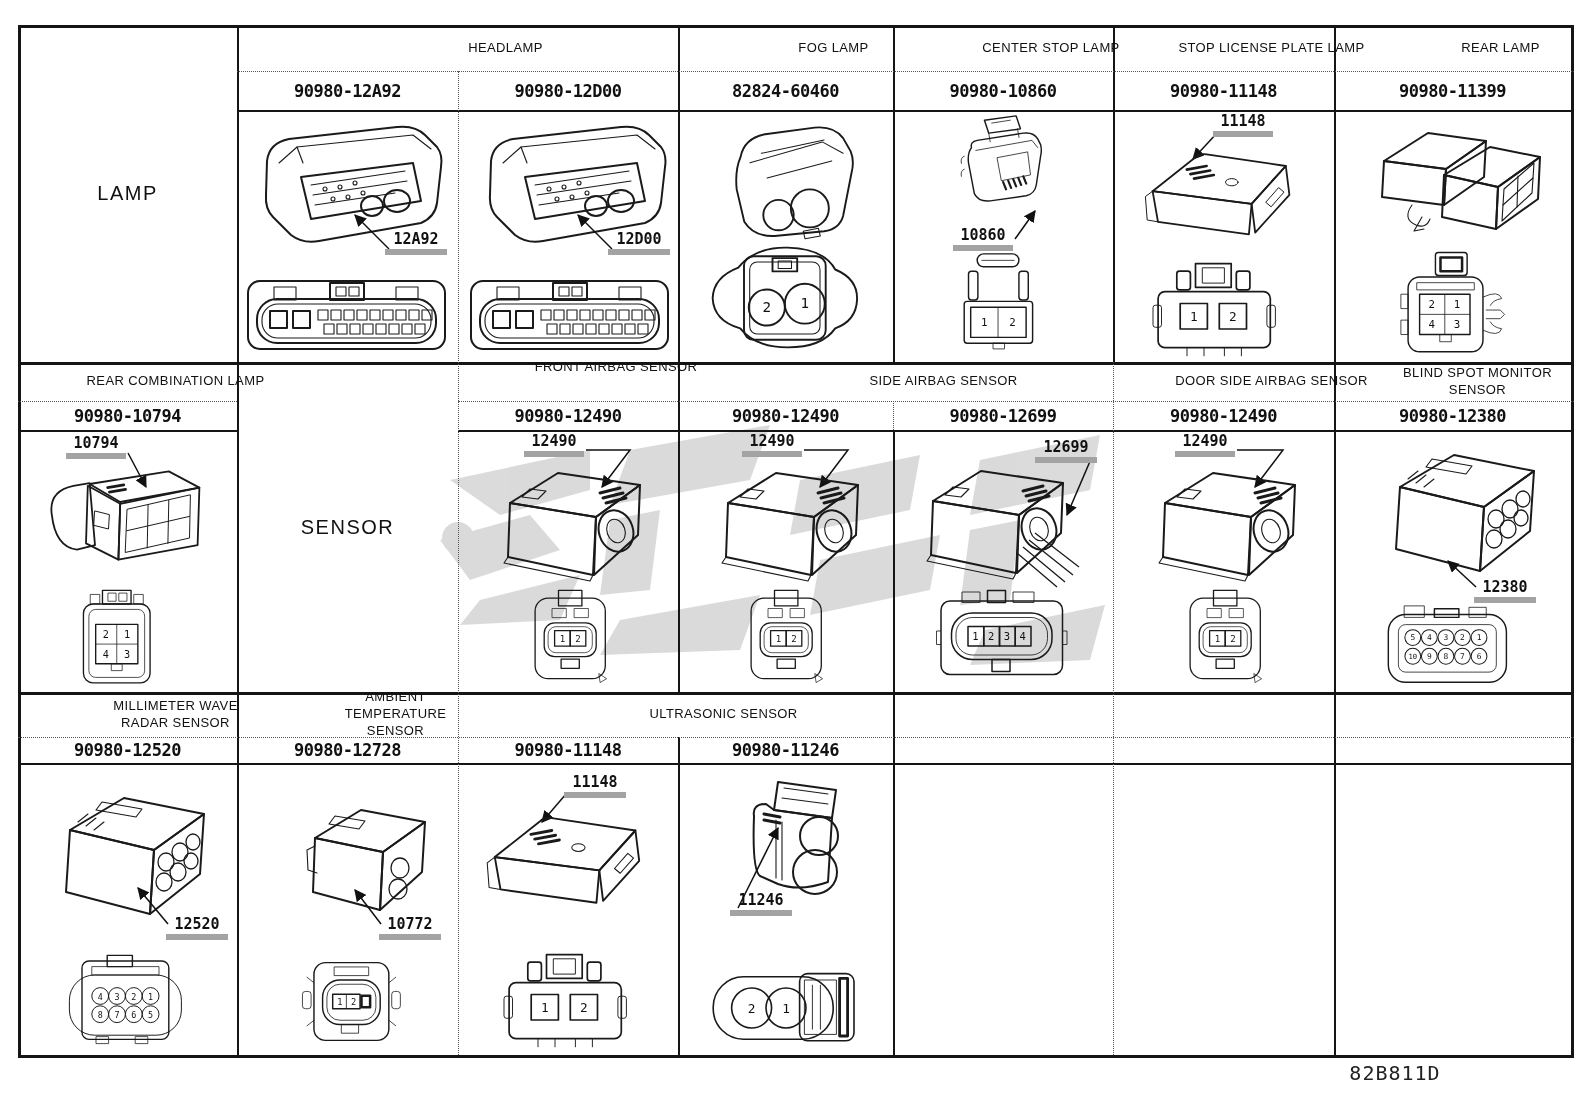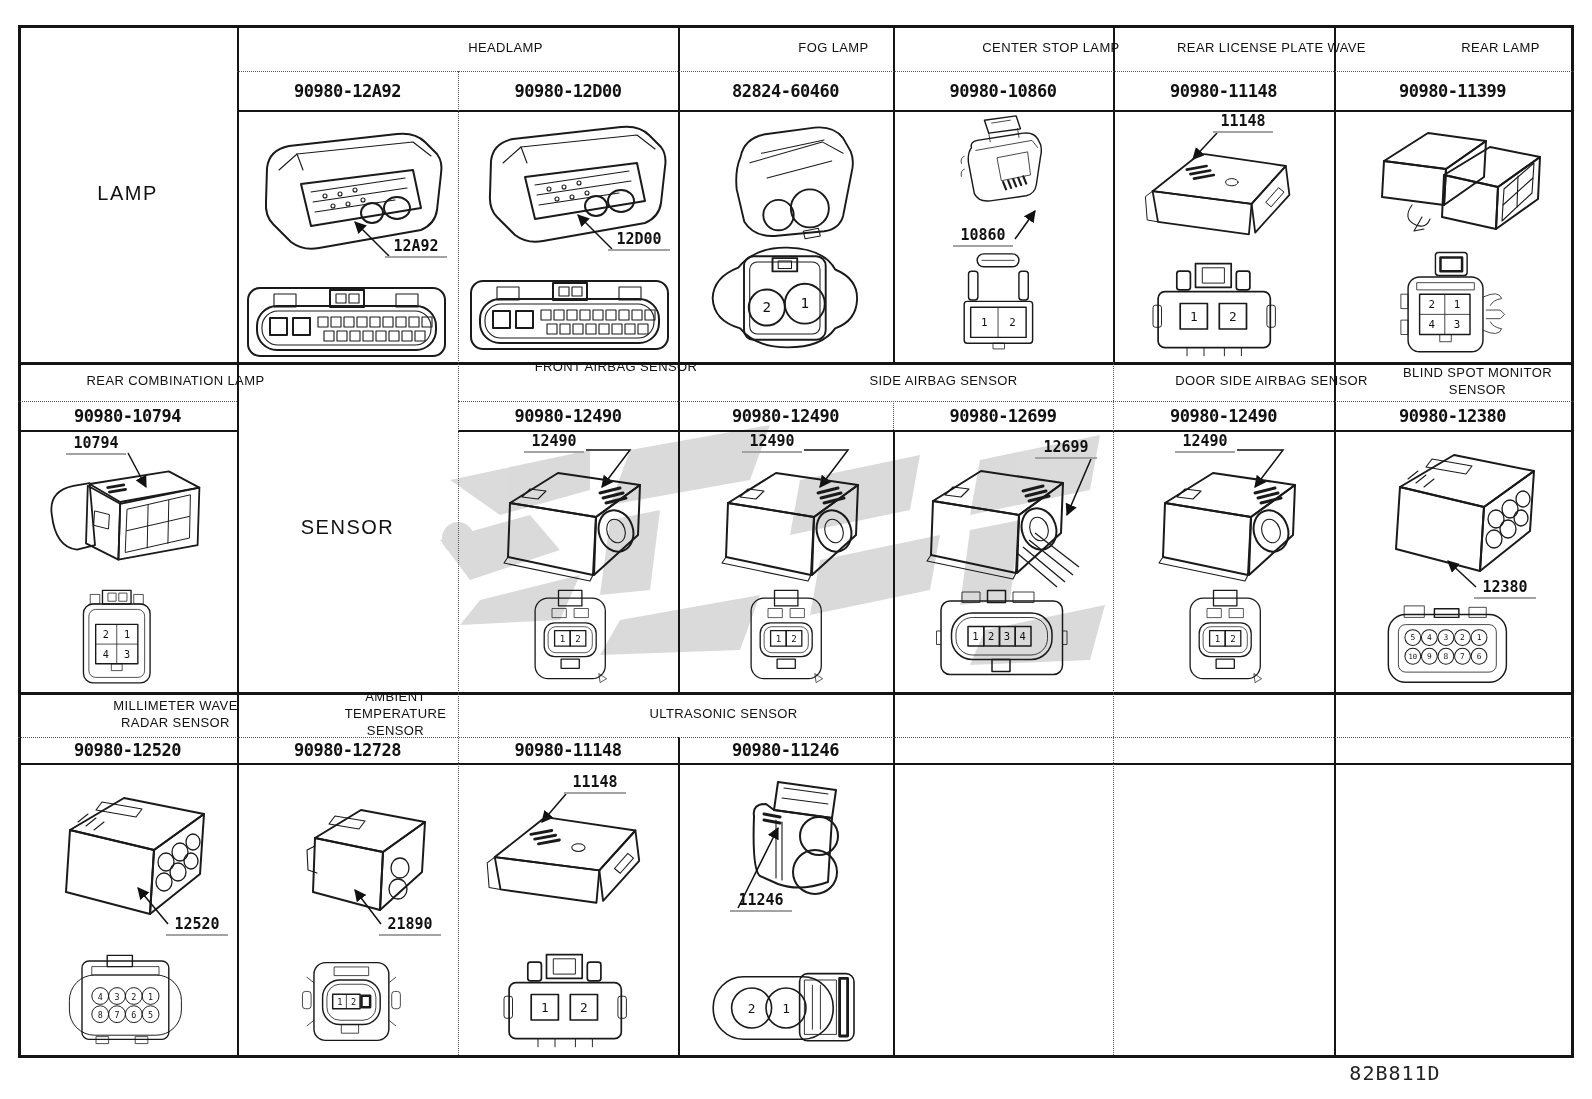--- a/index.html
+++ b/index.html
@@ -11,21 +11,21 @@
   .vd{position:absolute;width:0;border-left:1px dotted #555;}
   
   .cell{position:absolute;display:flex;align-items:center;justify-content:center;
         text-align:center;color:#111;}
   .hdr{font:13px/1.3 "Liberation Sans",sans-serif;letter-spacing:.4px;margin-left:48px;}
   .pn{font:700 17px "DejaVu Sans Mono",monospace;letter-spacing:-.5px;}
   .rowlabel{font:20px "Liberation Sans",sans-serif;letter-spacing:1.5px;border-radius:18px;}
   .body{position:absolute;}
   .body svg.art{position:absolute;left:0;top:0;width:100%;height:100%;}
   .callout{position:absolute;font:600 15px "DejaVu Sans Mono",monospace;color:#111;
-           border-bottom:2px solid #a3a3a3;text-align:center;line-height:17px;height:18px;}
+           border-bottom:6px solid #a3a3a3;text-align:center;line-height:17px;height:18px;}
   .ar{fill:none;stroke:#111;stroke-width:1.5;}
   .wire{fill:none;stroke:#1a1a1a;stroke-width:1.3;}
   #footer-code{position:absolute;left:1240px;top:1061px;width:310px;text-align:center;
                font:20px "DejaVu Sans Mono",monospace;letter-spacing:1px;color:#222;}
   #wm{position:absolute;left:440px;top:420px;width:700px;height:300px;}
 </style>
 </head>
 <body>
 
 <div id="stage">
@@ -408,31 +408,31 @@
     <div class="vd" style="left:893px;top:401px;height:29px"></div>
     <div class="vd" style="left:1113px;top:362px;height:693px"></div>
   </div>
 
   <div class="cell rowlabel" style="left:18px;top:25px;width:219px;height:337px">LAMP</div>
   <div class="cell rowlabel" style="left:237px;top:362px;width:221px;height:330px">SENSOR</div>
 
   <div class="cell hdr" style="left:237px;top:25px;width:441px;height:46px">HEADLAMP</div>
   <div class="cell hdr" style="left:678px;top:25px;width:215px;height:46px">FOG LAMP</div>
   <div class="cell hdr" style="left:893px;top:25px;width:220px;height:46px">CENTER STOP LAMP</div>
-  <div class="cell hdr" style="left:1113px;top:25px;width:221px;height:46px">REAR LICENSE PLATE WAVE</div>
+  <div class="cell hdr" style="left:1113px;top:25px;width:221px;height:46px">STOP LICENSE PLATE LAMP</div>
   <div class="cell hdr" style="left:1334px;top:25px;width:237px;height:46px">REAR LAMP</div>
 
   <div class="cell pn" style="left:237px;top:71px;width:221px;height:39px">90980-12A92</div>
   <div class="cell pn" style="left:458px;top:71px;width:220px;height:39px">90980-12D00</div>
   <div class="cell pn" style="left:678px;top:71px;width:215px;height:39px">82824-60460</div>
   <div class="cell pn" style="left:893px;top:71px;width:220px;height:39px">90980-10860</div>
   <div class="cell pn" style="left:1113px;top:71px;width:221px;height:39px">90980-11148</div>
   <div class="cell pn" style="left:1334px;top:71px;width:237px;height:39px">90980-11399</div>
 
-  <div class="body" style="left:239px;top:120px;width:215px;height:246px">
+  <div class="body" style="left:239px;top:113px;width:215px;height:246px">
     <svg class="art" viewBox="0 0 215 246">
       <use href="#iso-head" transform="translate(6,6)"></use>
       <path class="ar" d="M150,136 L116,102" marker-end="url(#ah)"></path>
       <use href="#front-head" transform="translate(5,160)"></use>
     </svg>
     <span class="callout" style="left:146px;top:118px;width:62px">12A92</span>
   </div>
 
   <div class="body" style="left:462px;top:113px;width:216px;height:246px">
     <svg class="art" viewBox="0 0 216 246">
@@ -560,21 +560,21 @@
     </svg>
     <span class="callout" style="left:146px;top:150px;width:62px">12520</span>
   </div>
 
   <div class="body" style="left:239px;top:766px;width:217px;height:287px">
     <svg class="art" viewBox="0 0 217 287">
       <use href="#iso-amb" transform="translate(40,20)"></use>
       <path class="ar" d="M142,158 L116,124" marker-end="url(#ah)"></path>
       <use href="#front-amb" transform="translate(62,188) scale(0.72)"></use>
     </svg>
-    <span class="callout" style="left:140px;top:150px;width:62px">21890</span>
+    <span class="callout" style="left:140px;top:150px;width:62px">10772</span>
   </div>
 
   <div class="body" style="left:460px;top:766px;width:216px;height:287px">
     <svg class="art" viewBox="0 0 216 287">
       <path class="ar" d="M106,28 L82,56" marker-end="url(#ah)"></path>
       <use href="#iso-flat" transform="translate(12,36) scale(0.95)"></use>
       <use href="#front-2sq" transform="translate(44,186) scale(0.85)"></use>
     </svg>
     <span class="callout" style="left:104px;top:8px;width:62px">11148</span>
   </div>

